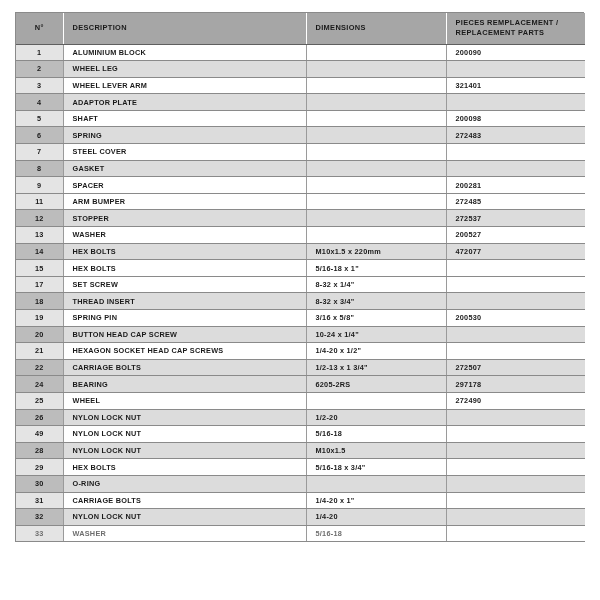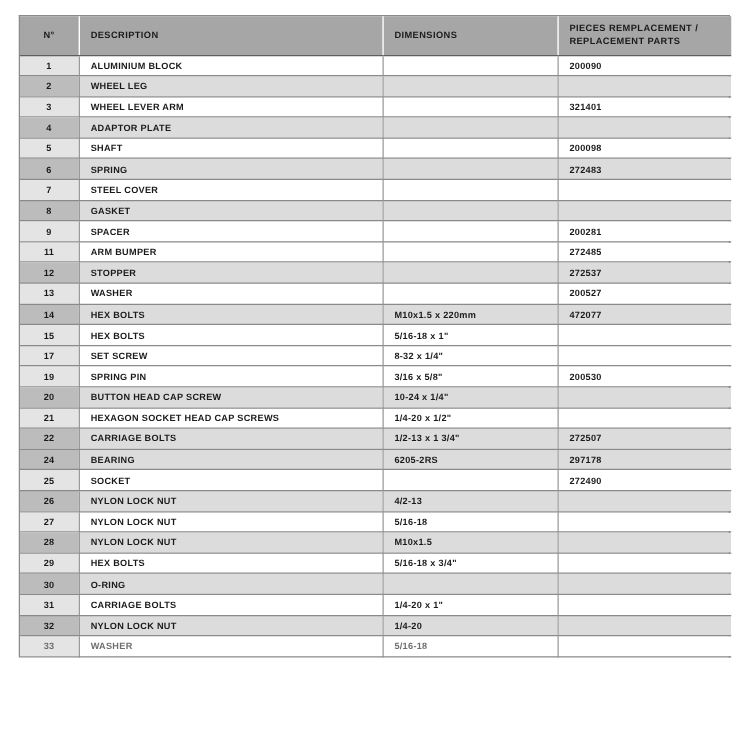--- a/index.html
+++ b/index.html
@@ -191,20 +191,26 @@
           <td>HEX BOLTS</td>
           <td>5/16-18 x 1"</td>
           <td class="td-last"></td>
         </tr>
         <tr class="row-odd">
           <td class="td-num">17</td>
           <td>SET SCREW</td>
           <td>8-32 x 1/4"</td>
           <td class="td-last"></td>
         </tr>
+        <tr class="row-even">
+          <td class="td-num">18</td>
+          <td>THREAD INSERT</td>
+          <td>8-32 x 3/4"</td>
+          <td class="td-last"></td>
+        </tr>
         <tr class="row-odd">
           <td class="td-num">19</td>
           <td>SPRING PIN</td>
           <td>3/16 x 5/8"</td>
           <td class="td-last">200530</td>
         </tr>
         <tr class="row-even">
           <td class="td-num">20</td>
           <td>BUTTON HEAD CAP SCREW</td>
           <td>10-24 x 1/4"</td>
@@ -223,32 +229,32 @@
           <td class="td-last">272507</td>
         </tr>
         <tr class="row-even">
           <td class="td-num">24</td>
           <td>BEARING</td>
           <td>6205-2RS</td>
           <td class="td-last">297178</td>
         </tr>
         <tr class="row-odd">
           <td class="td-num">25</td>
-          <td>SOCKET</td>
+          <td>WHEEL</td>
           <td></td>
           <td class="td-last">272490</td>
         </tr>
         <tr class="row-even">
           <td class="td-num">26</td>
           <td>NYLON LOCK NUT</td>
-          <td>4/2-13</td>
-          <td class="td-last"></td>
-        </tr>
-        <tr class="row-odd">
-          <td class="td-num">27</td>
+          <td>1/2-20</td>
+          <td class="td-last"></td>
+        </tr>
+        <tr class="row-odd">
+          <td class="td-num">49</td>
           <td>NYLON LOCK NUT</td>
           <td>5/16-18</td>
           <td class="td-last"></td>
         </tr>
         <tr class="row-even">
           <td class="td-num">28</td>
           <td>NYLON LOCK NUT</td>
           <td>M10x1.5</td>
           <td class="td-last"></td>
         </tr>

